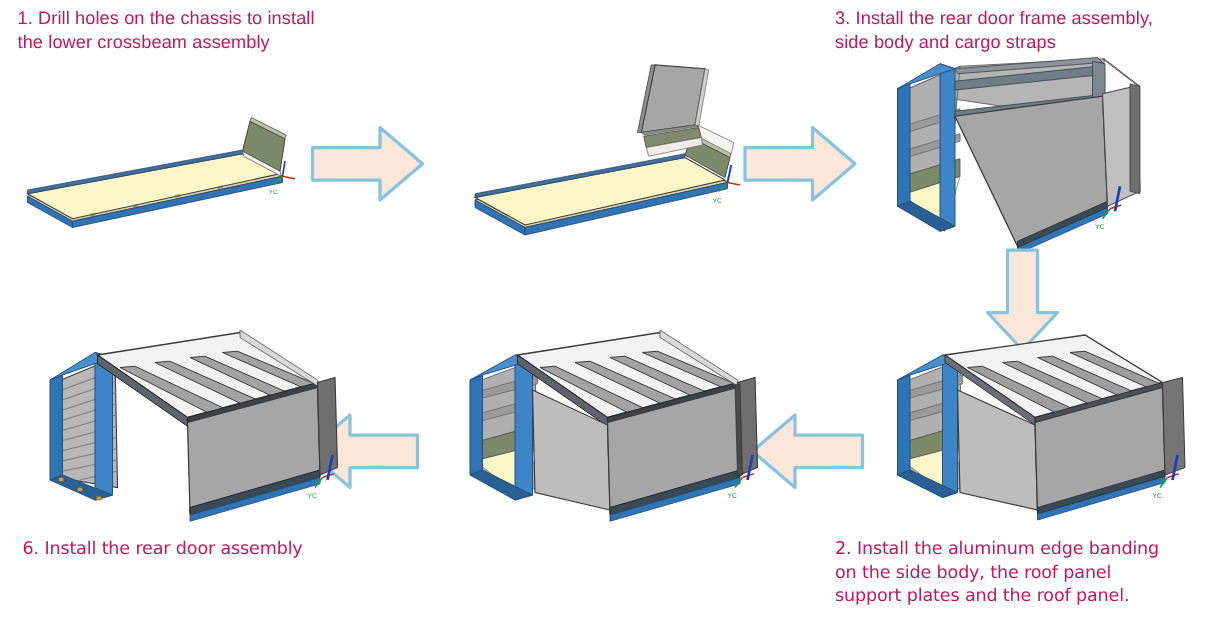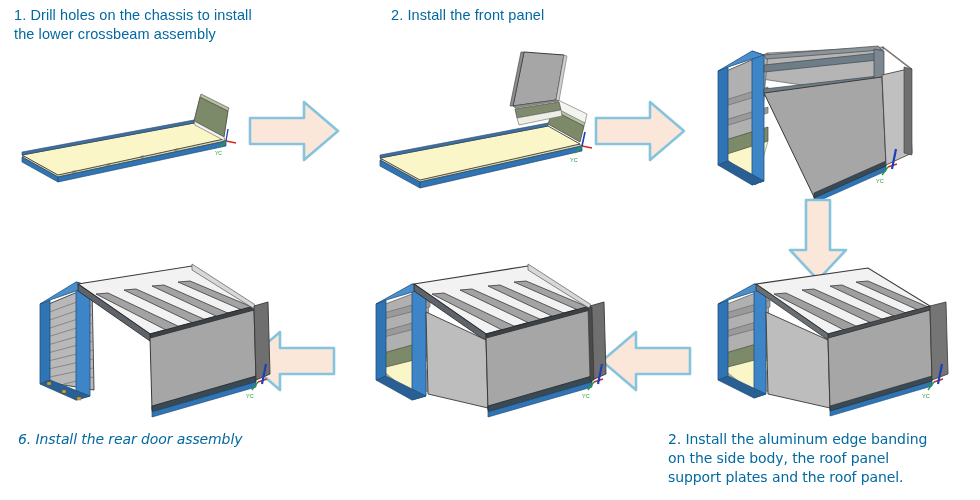--- a/index.html
+++ b/index.html
@@ -22,37 +22,37 @@
     left: 0; top: 0;
     width: 980px;
     height: 500px;
   }
 
   
   .caption {
     position: absolute;
     font-size: 14.5px;
     line-height: 1.33;
-    color: #0369a1;
+    color: #be185d;
     white-space: pre-line;
     letter-spacing: 0.1px;
   }
   .caption.alt {
     font-family: "DejaVu Sans", sans-serif;
     font-size: 14px;
     letter-spacing: -0.1px;
     line-height: 1.34;
   }
 
   .cap-1 { left: 14px;  top: 6px;   width: 320px; }
   .cap-2 { left: 391px; top: 6px;   width: 260px; }
   .cap-3 { left: 668px; top: 6px;   width: 310px; }
   .cap-4 { left: 668px; top: 430px; width: 312px; }
   .cap-5 { left: 344px; top: 430px; width: 300px; }
-  .cap-6 { left: 18px;  top: 430px; width: 300px; font-style: italic; }
+  .cap-6 { left: 18px;  top: 430px; width: 300px; }
 
   
   .illus { position: absolute; }
   .i1 { left: 10px;  top: 85px;  width: 240px; height: 100px; }
   .i2 { left: 378px; top: 50px;  width: 230px; height: 140px; }
   .i3 { left: 696px; top: 45px;  width: 265px; height: 155px; }
   .i4 { left: 696px; top: 262px; width: 265px; height: 155px; }
   .i5 { left: 352px; top: 258px; width: 265px; height: 162px; }
   .i6 { left: 16px;  top: 262px; width: 265px; height: 160px; }
 
@@ -67,21 +67,22 @@
   .a5 { left: 240px; top: 326px; width: 98px; height: 70px; }
   .arrow svg { display: block; width: 100%; height: 100%; }
 </style>
 </head>
 <body>
 
 <div class="stage">
 
   <div class="caption cap-1">1. Drill holes on the chassis to install
 the lower crossbeam assembly</div>
-  <div class="caption cap-2">2. Install the front panel</div>
+  <div class="caption cap-3">3. Install the rear door frame assembly,
+side body and cargo straps</div>
   <div class="caption alt cap-4">2. Install the aluminum edge banding
 on the side body, the roof panel
 support plates and the roof panel.</div>
   <div class="caption alt cap-6">6. Install the rear door assembly</div>
 
   <div class="illus i1">
     <svg viewBox="0 0 240 100" xmlns="http://www.w3.org/2000/svg">
 
       <polygon points="12,72 48,92 216,56 186,40" fill="#dcd7a6" stroke="#4a4a4a" stroke-width="0.8"></polygon>
       <polygon points="12,72 48,92 48,97 12,77" fill="#2f74b5" stroke="#2a4a6e" stroke-width="0.7"></polygon>

